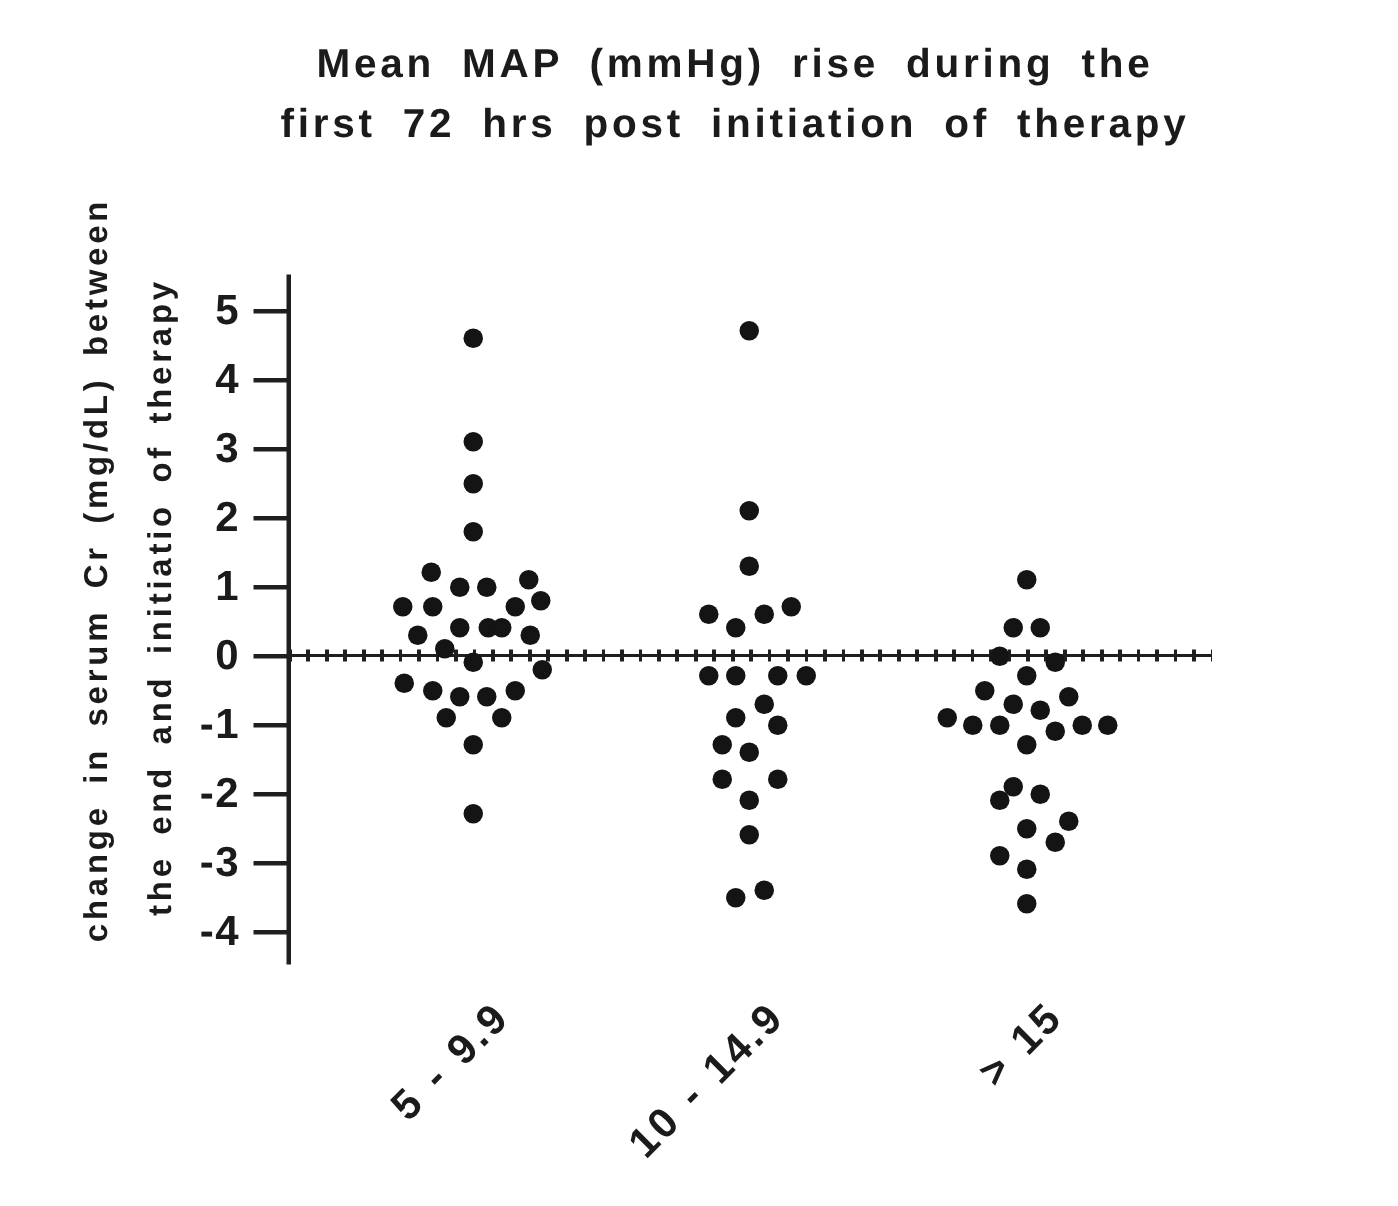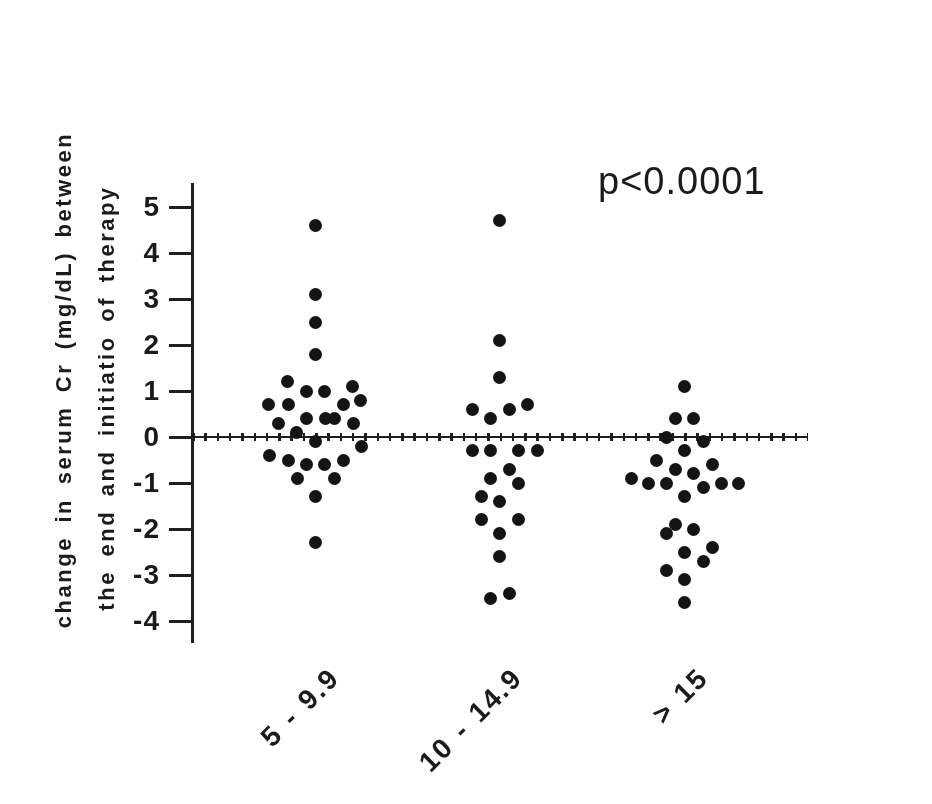--- a/index.html
+++ b/index.html
@@ -104,22 +104,25 @@
     color: #1b1b1b;
     transform: rotate(-45deg);
     transform-origin: 100% 0%;
   }
 </style>
 </head>
 <body>
 
 <div id="figure">
 
-
-  <div class="pval">p&lt;0.0001</div>
+  <div class="title-block">
+    <div>Mean MAP (mmHg) rise during the</div>
+    <div>first 72 hrs post initiation of therapy</div>
+  </div>
+
 
   <div class="ylab l1">change in serum Cr (mg/dL) between</div>
   <div class="ylab l2">the end and initiatio of therapy</div>
 
   <div class="yaxis-line"></div>
 
   <div id="yticks">
       <div class="ytick-mark" style="top: 205.5px;"></div>
       <div class="ytick-label" style="top: 192px;">5</div>
       <div class="ytick-mark" style="top: 251.5px;"></div>

